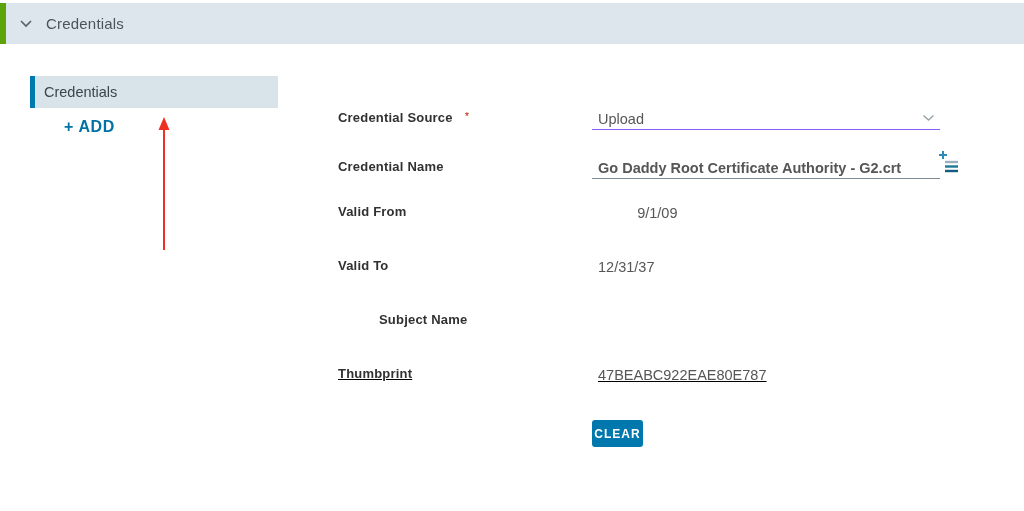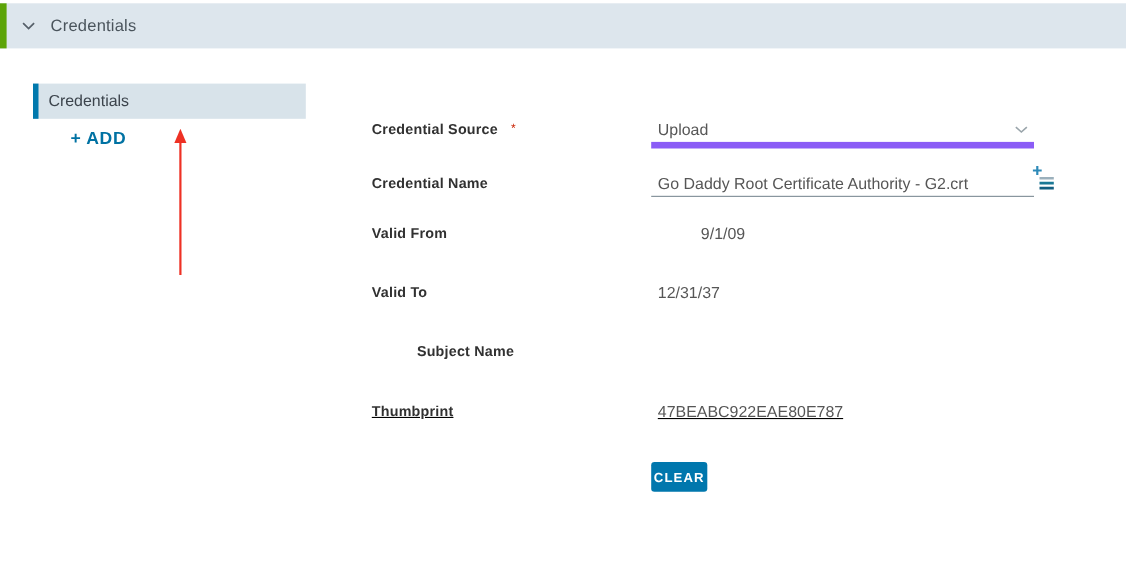--- a/index.html
+++ b/index.html
@@ -66,29 +66,29 @@
     margin-left: 12px; vertical-align: 2px;
   }
 
   .ctl {
     position: relative; width: 348px;
     padding: 8px 0 2px 6px;
     font-size: 14.5px; color: #565656;
     line-height: 16px;
     white-space: nowrap; overflow: hidden;
   }
-  .ctl.underlined { border-bottom: 6px solid #8b5cf6; cursor: pointer; }
+  .ctl.underlined { border-bottom: 1px solid #8b5cf6; cursor: pointer; }
   .ctl .select-chev { position: absolute; right: 5px; top: 11px; }
 
   .name-input {
     width: 348px; border: none; border-bottom: 1px solid #7d8b94;
     background: transparent; outline: none;
     padding: 8px 0 2px 6px;
     font-family: "Liberation Sans", sans-serif;
-    font-size: 14.5px; color: #565656; line-height: 16px;
+    font-size: 14.5px; color: #565656; line-height: 16px; font-weight: bold;
   }
   .picker-icon {
     position: absolute; left: 938px; cursor: pointer;
   }
 
   
   .clear-btn {
     position: absolute; left: 592px; top: 420px;
     width: 51px; height: 27px;
     background: #0077ad; color: #ffffff;

